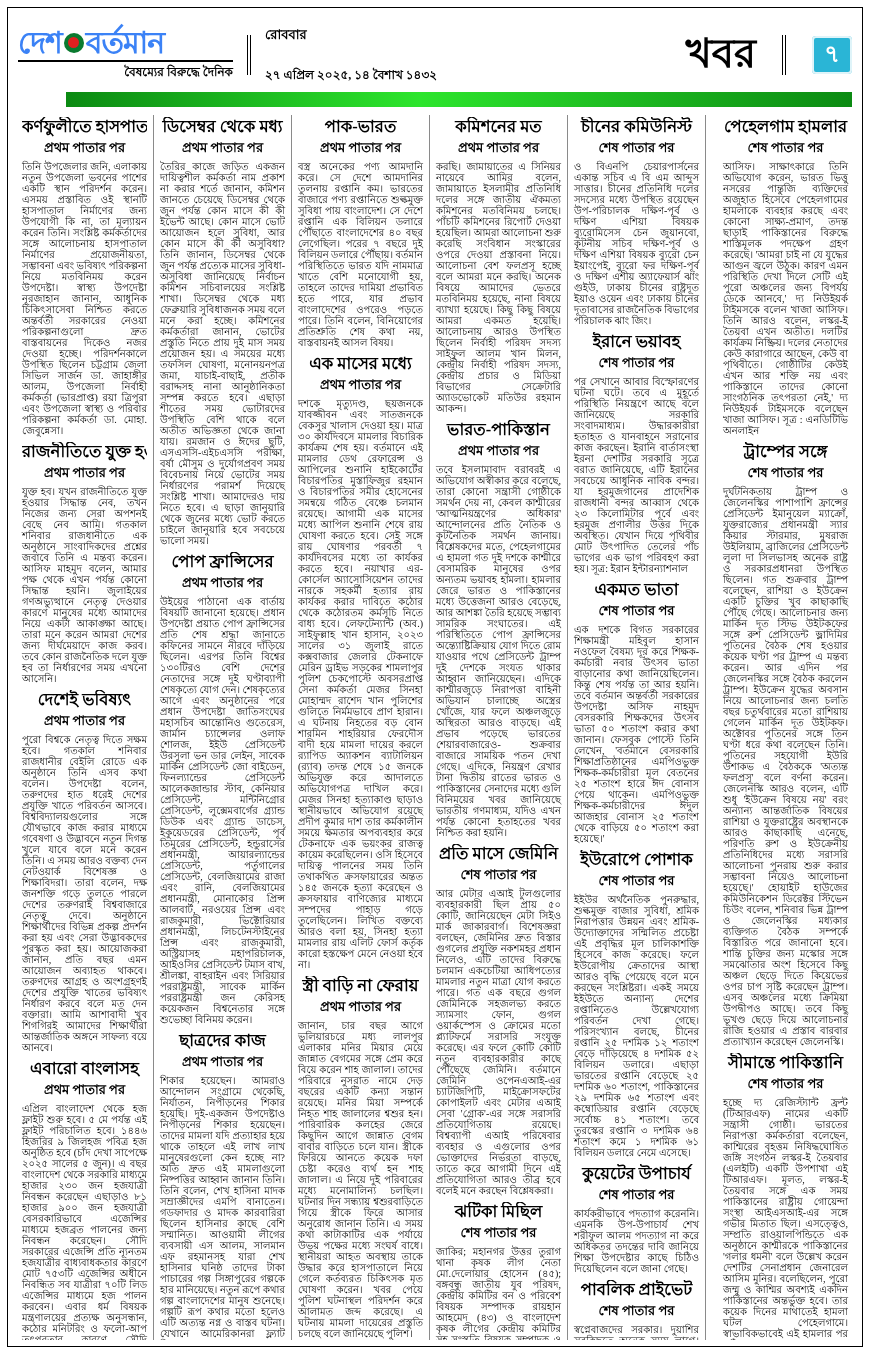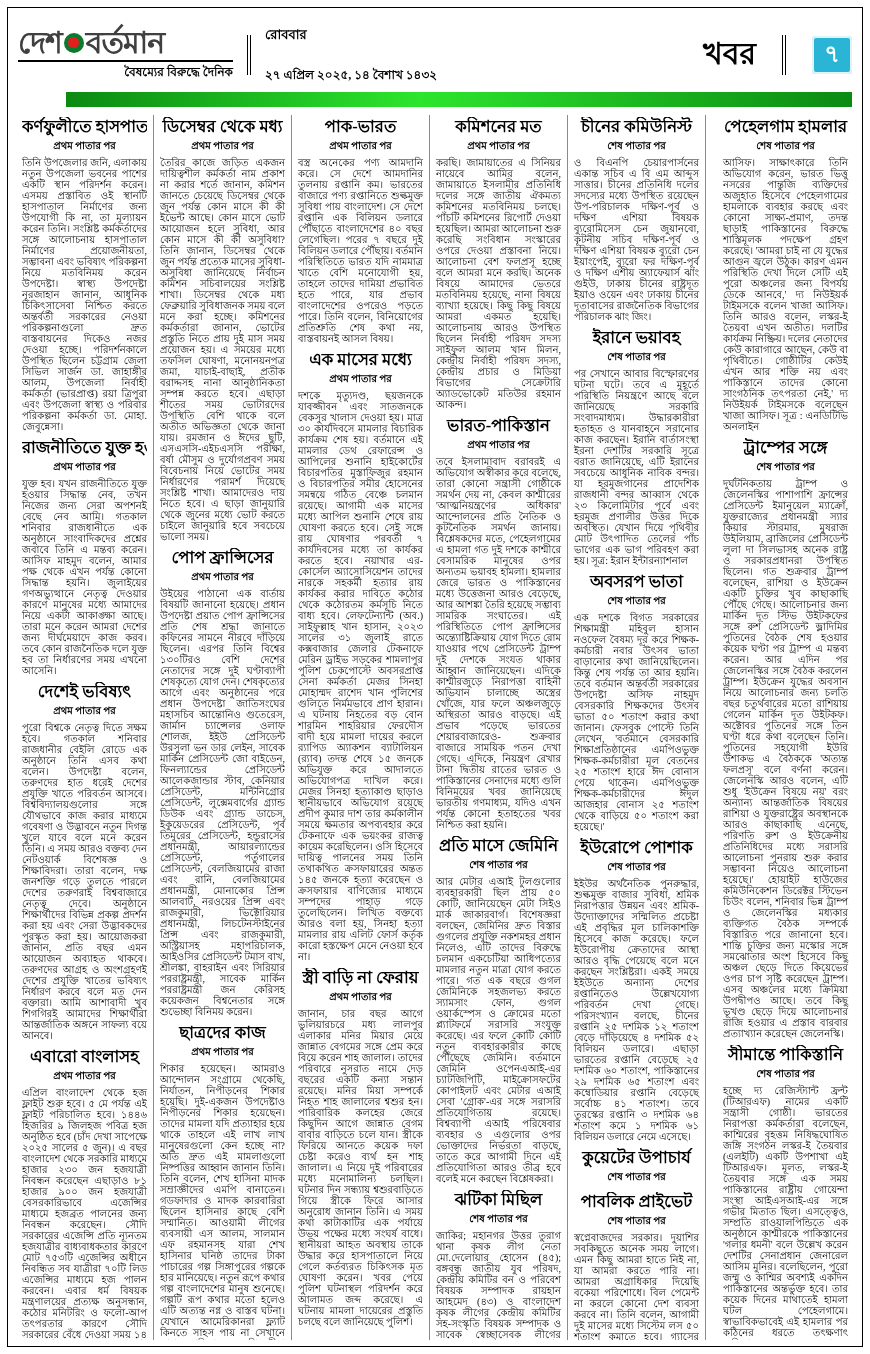--- a/index.html
+++ b/index.html
@@ -11,34 +11,34 @@
   .page-frame{
     position:absolute;left:7px;top:7px;right:7px;bottom:7px;
     border:1.5px solid #000;box-sizing:border-box;
     display:flex;flex-direction:column;overflow:hidden;background:#fff;
   }
   
   .header{
     height:58px;margin:18px 10px 0 10px;display:flex;align-items:center;
   }
   .brand{display:flex;flex-direction:column;justify-content:center;min-width:215px;}
-  .brand-row{display:flex;align-items:center;font-weight:bold;font-size:30px;line-height:30px;color:#404040;letter-spacing:-1px;}
+  .brand-row{display:flex;align-items:center;font-weight:bold;font-size:30px;line-height:30px;color:#3b82f6;letter-spacing:-1px;}
   .brand-logo{
     width:20px;height:20px;border-radius:50%;margin:0 2px;flex:0 0 auto;
     display:flex;align-items:center;justify-content:center;
   }
   .brand-logo-inner{width:11px;height:11px;border-radius:50%;}
   .brand-underline{border-top:2px solid #000;margin-top:2px;width:100%;}
   .tagline{font-size:12px;font-weight:bold;text-align:right;margin-top:1px;color:#000;}
   .vbar{width:0;border-left:1.5px solid #000;border-right:1.5px solid #000;padding-left:2px;height:40px;margin:0 14px;}
   .dateline{display:flex;flex-direction:column;justify-content:center;font-weight:bold;color:#000;}
   .dateline .day{font-size:13px;}
   .dateline .date{font-size:12px;margin-top:20px;}
   .header-spacer{flex:1;}
-  .section-title{font-size:30px;font-weight:bold;color:#000;margin-right:12px;}
+  .section-title{font-size:40px;font-weight:bold;color:#000;margin-right:12px;}
   .page-badge{
     width:40px;height:38px;border-radius:4px;margin-left:12px;
     display:flex;align-items:center;justify-content:center;
     color:#fff;font-size:24px;font-weight:bold;box-shadow:inset 0 0 0 2px rgba(255,255,255,.85);
   }
   
   .green-bar{height:15px;margin:8px 10px 0 58px;}
   
   .columns{
     flex:1;display:flex;margin:8px 8px 6px 8px;overflow:hidden;
@@ -46,21 +46,21 @@
   .col{
     flex:1 1 0;min-width:0;padding:0 6px;overflow:hidden;
     border-right:1px solid #8a8a8a;
   }
   .col:last-child{border-right:none;margin-left:11px;}
   article{margin-bottom:6px;}
   h2{
     margin:2px 0 1px 0;text-align:center;font-size:16.5px;line-height:20px;
     font-weight:bold;color:#000;white-space:nowrap;overflow:hidden;
   }
-  .kicker{text-align:center;font-size:10px;font-weight:bold;margin:1px 0 2px 0;color:#000;}
+  .kicker{text-align:center;font-size:13px;font-weight:bold;margin:1px 0 2px 0;color:#000;}
   .body{
     font-size:10px;line-height:11px;text-align:justify;color:#0c0c0c;
     word-break:break-word;hyphens:auto;
   }
 </style>
 </head>
 <body>
 
 <div class="page-frame">
 
@@ -173,32 +173,33 @@
           <h2>চীনের কমিউনিস্ট</h2>
           <div class="kicker">শেষ পাতার পর</div>
           <div class="body">ও বিএনপি চেয়ারপার্সনের একান্ত সচিব এ বি এম আব্দুস সাত্তার। চীনের প্রতিনিধি দলের সদস্যের মধ্যে উপস্থিত রয়েছেন উপ-পরিচালক দক্ষিণ-পূর্ব ও দক্ষিণ এশিয়া বিষয়ক ব্যুরোমিসেস চেন জুয়ানবো, কূটনীয় সচিব দক্ষিণ-পূর্ব ও দক্ষিণ এশিয়া বিষয়ক ব্যুরো চেন ইয়াংপেই, ব্যুরো ফর দক্ষিণ-পূর্ব ও দক্ষিণ এশীয় অ্যাফেয়ার্স ঝাং গুইউ, ঢাকায় চীনের রাষ্ট্রদূত ইয়াও ওয়েন এবং ঢাকায় চীনের দূতাবাসের রাজনৈতিক বিভাগের পরিচালক ঝাং জিং।</div>
         </article>
         <article>
           <h2>ইরানে ভয়াবহ</h2>
           <div class="kicker">শেষ পাতার পর</div>
           <div class="body">পর সেখানে আবার বিস্ফোরণের ঘটনা ঘটে। তবে এ মুহূর্তে পরিস্থিতি নিয়ন্ত্রণে আছে বলে জানিয়েছে সরকারি সংবাদমাধ্যম। উদ্ধারকারীরা হতাহত ও যানবাহনে সরানোর কাজ করছেন। ইরানি বার্তাসংস্থা ইরনা দেশটির সরকারি সূত্রে বরাত জানিয়েছে, এটি ইরানের সবচেয়ে আধুনিক নাবিক বন্দর। যা হরমুজগানের প্রাদেশিক রাজধানী বন্দর আব্বাস থেকে ২৩ কিলোমিটার পূর্বে এবং হরমুজ প্রণালীর উত্তর দিকে অবস্থিত। যেখান দিয়ে পৃথিবীর মোট উৎপাদিত তেলের পাঁচ ভাগের এক ভাগ পরিবহণ করা হয়। সূত্র: ইরান ইন্টারন্যাশনাল</div>
         </article>
         <article>
-          <h2>অবসরপ ভাতা</h2>
+          <h2>একমত ভাতা</h2>
           <div class="kicker">শেষ পাতার পর</div>
           <div class="body">এক দশকে বিগত সরকারের শিক্ষামন্ত্রী মহিবুল হাসান নওফেল বৈষম্য দূর করে শিক্ষক-কর্মচারী নবার উৎসব ভাতা বাড়ানোর কথা জানিয়েছিলেন। কিন্তু শেষ পর্যন্ত তা আর হয়নি। তবে বর্তমান অন্তর্বর্তী সরকারের উপদেষ্টা অসিফ নাহমুদ বেসরকারি শিক্ষকদের উৎসব ভাতা ৫০ শতাংশ করার কথা জানান। ফেসবুক পোস্টে তিনি লেখেন, 'বর্তমানে বেসরকারি শিক্ষাপ্রতিষ্ঠানের এমপিওভুক্ত শিক্ষক-কর্মচারীরা মূল বেতনের ২৫ শতাংশ হারে ঈদ বোনাস পেয়ে থাকেন। এমপিওভুক্ত শিক্ষক-কর্মচারীদের ঈদুল আজহার বোনাস ২৫ শতাংশ থেকে বাড়িয়ে ৫০ শতাংশ করা হয়েছে।'</div>
         </article>
         <article>
           <h2>ইউরোপে পোশাক</h2>
           <div class="kicker">শেষ পাতার পর</div>
           <div class="body">ইইউর অর্থনৈতিক পুনরুদ্ধার, শুল্কমুক্ত বাজার সুবিধা, শ্রমিক নিরাপত্তার উন্নয়ন এবং শ্রমিক-উদ্যোক্তাদের সম্মিলিত প্রচেষ্টা এই প্রবৃদ্ধির মূল চালিকাশক্তি হিসেবে কাজ করেছে। ফলে ইউরোপীয় ক্রেতাদের আস্থা আরও বৃদ্ধি পেয়েছে বলে মনে করছেন সংশ্লিষ্টরা। একই সময়ে ইইউতে অন্যান্য দেশের রপ্তানিতেও উল্লেখযোগ্য পরিবর্তন দেখা গেছে। পরিসংখ্যান বলছে, চীনের রপ্তানি ২৫ দশমিক ১২ শতাংশ বেড়ে দাঁড়িয়েছে ৪ দশমিক ৫২ বিলিয়ন ডলারে। এছাড়া ভারতের রপ্তানি বেড়েছে ২৫ দশমিক ৬০ শতাংশ, পাকিস্তানের ২৯ দশমিক ৬৫ শতাংশ এবং কম্বোডিয়ার রপ্তানি বেড়েছে সর্বোচ্চ ৪১ শতাংশ। তবে তুরস্কের রপ্তানি ৩ দশমিক ৬৪ শতাংশ কমে ১ দশমিক ৬১ বিলিয়ন ডলারে নেমে এসেছে।</div>
         </article>
         <article>
           <h2>কুয়েটের উপাচার্য</h2>
           <div class="kicker">শেষ পাতার পর</div>
+          <div class="body">কার্যকরীভাবে পদত্যাগ করেননি। এমনকি উপ-উপাচার্য শেখ শরীফুল আলম পদত্যাগ না করে অধিকতর তদন্তের দাবি জানিয়ে শিক্ষা উপদেষ্টার কাছে চিঠিও দিয়েছিলেন বলে জানা গেছে।</div>
         </article>
         <article>
           <h2>পাবলিক প্রাইভেট</h2>
           <div class="kicker">শেষ পাতার পর</div>
           <div class="body">স্বপ্নেবাজদের সরকার। দুয়াশির সবকিছুতে অনেক সময় লাগে। এমন কিছু আমরা হাতে নিই না, যা আমরা করতে পারি না। আমরা অগ্রাধিকার দিয়েছি বকেয়া পরিশোধে। বিল পেমেন্ট না করলে কোনো দেশ ব্যবসা করবে না। তিনি বলেন, আগামী দুই মাসের মধ্যে সিস্টেম লস ৫০ শতাংশ কমাতে হবে। গ্যাসের লাইনে বিভিন্ন ত্রুটি মেরামতের কাজ চলছে। অনুষ্ঠানে আরও উপস্থিত ছিলেন জ্বালানি বিভাগের সিনিয়র সচিব, পেট্রোবাংলার চেয়ারম্যানসহ সংশ্লিষ্ট কর্মকর্তারা। বক্তারা বলেন, দেশি-বিদেশি বিনিয়োগ বাড়াতে হলে জ্বালানি খাতে স্বচ্ছতা ও জবাবদিহিতা নিশ্চিত করতে হবে। আলম, সিপিডির গবেষণা পরিচালক খন্দকার গোলাম মোয়াজ্জেম প্রমুখ।</div>
         </article>
       </div>
       <div class="col">
         <article>
           <h2>পেহেলগাম হামলার</h2>

